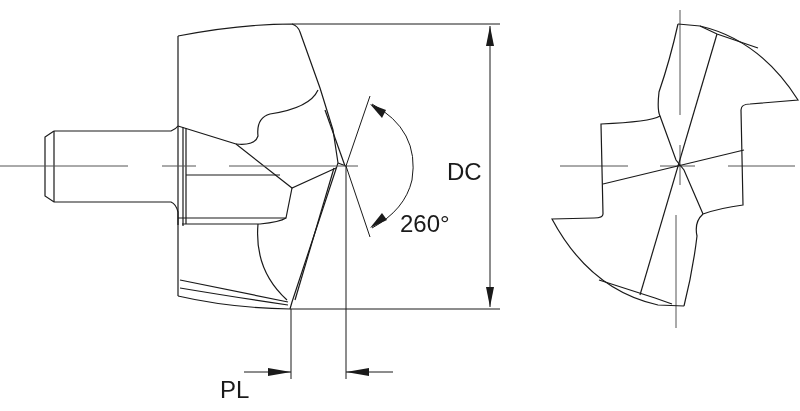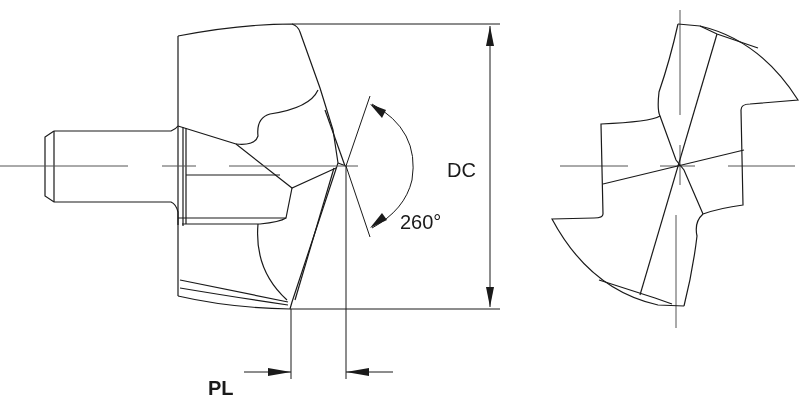--- a/index.html
+++ b/index.html
@@ -1,18 +1,18 @@
 <!DOCTYPE html>
 <html><head>
 <meta charset="utf-8">
 <style>
   html,body{margin:0;padding:0;background:#fff;}
   #canvas{position:relative;width:800px;height:411px;overflow:hidden;background:#fff;}
   svg{position:absolute;left:0;top:0;}
-  .lbl{position:absolute;font-family:"Liberation Sans",sans-serif;color:#1a1a1a;font-size:20px;line-height:1;}
+  .lbl{position:absolute;font-family:"Liberation Sans",sans-serif;color:#1a1a1a;font-size:24px;line-height:1;}
 </style>
 </head>
 <body>
 
 <div id="canvas">
   <svg width="800" height="411" viewBox="0 0 800 411">
     <g fill="none" stroke="#1a1a1a" stroke-width="1.2">
 
       <path d="M54,131 L45,137 L45,196 L54,202 L171,202 Q176,204 178,212 L178,225"></path>
       <path d="M54,131 L171,131 Q176,129 178,126"></path>
@@ -83,14 +83,14 @@
       <path d="M700,26 L717,34 L758,48"></path>
       <path d="M599,280 L655,298 L672,304"></path>
       <line x1="717" y1="34" x2="640" y2="295"></line>
       <line x1="603" y1="184" x2="744" y2="150"></line>
       <path d="M660,116 L676,160 L684,170 L703,214"></path>
     </g>
   </svg>
 
   <span class="lbl" style="left:447px;top:160px;">DC</span>
   <span class="lbl" style="left:400px;top:212px;">260°</span>
-  <span class="lbl" style="left:208px;top:378px;font-weight:bold;">PL</span>
+  <span class="lbl" style="left:220px;top:378px;">PL</span>
 </div>
 
 </body></html>

